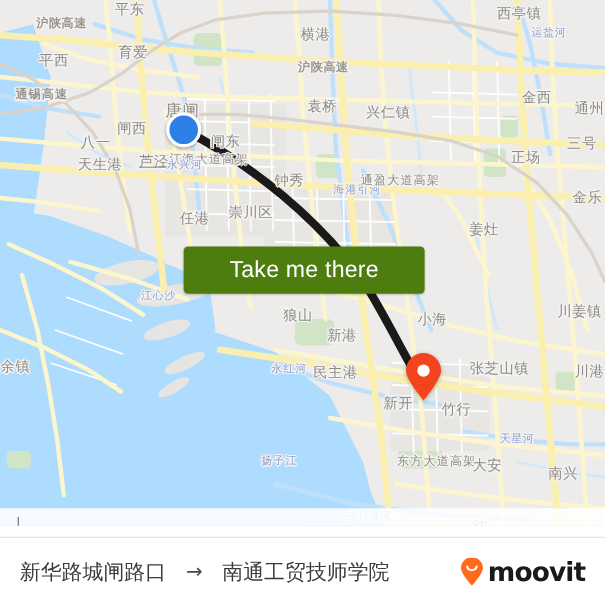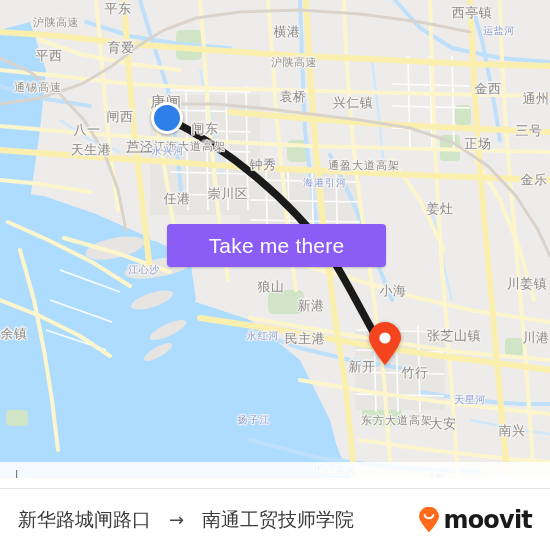--- a/index.html
+++ b/index.html
@@ -24,21 +24,21 @@
     letter-spacing:.5px;
     text-shadow:
       -1.3px 0 #f4f3f1, 1.3px 0 #f4f3f1, 0 -1.3px #f4f3f1, 0 1.3px #f4f3f1,
       -1px -1px #f4f3f1, 1px -1px #f4f3f1, -1px 1px #f4f3f1, 1px 1px #f4f3f1;
     transform:translate(-50%,-50%);
     pointer-events:none;
   }
   .lbl.water{color:#8b9fd6;font-size:10px;}
   .lbl.big{font-size:15px;}
   .lbl.small{font-size:11px;}
-  .lbl.hwy{color:#9a968f;font-size:11px;}
+  .lbl.hwy{color:#9a968f;font-size:11px;font-weight:bold;}
   .lbl.rot{letter-spacing:1px;}
 
   
   .origin-dot{
     position:absolute;width:26px;height:26px;border-radius:50%;
     background:#2f7fe8;border:3px solid #ffffff;
     box-shadow:0 1px 3px rgba(0,0,0,.35);
     transform:translate(-50%,-50%);
   }
   .dest-pin{position:absolute;transform:translate(-50%,-100%);filter:drop-shadow(0 1px 2px rgba(0,0,0,.3));}
@@ -234,21 +234,21 @@
         <div class="lbl " style="left: 120px; top: 116px;">闸西</div>
         <div class="lbl big" style="left: 166px; top: 101px;">唐闸</div>
         <div class="lbl " style="left: 197px; top: 128px; padding-left: 16px;">闸东</div>
         <div class="lbl " style="left: 87px; top: 129px;">八一</div>
         <div class="lbl " style="left: 140px; top: 146px; text-decoration: underline;">芦泾</div>
         <div class="lbl " style="left: 91px; top: 149px;">天生港</div>
         <div class="lbl " style="left: 478px; top: 143px;">正场</div>
         <div class="lbl " style="left: 529px; top: 130px;">三号</div>
         <div class="lbl small rot" style="left: 190px; top: 146px;">江海大道高架</div>
         <div class="lbl " style="left: 263px; top: 164px;">钟秀</div>
-        <div class="lbl water rot" style="left: 308px; top: 183px; padding-left: 34px;">海港引河</div>
+        <div class="lbl water rot" style="left: 308px; top: 173px; padding-left: 34px;">海港引河</div>
         <div class="lbl small rot" style="left: 364px; top: 165px;">通盈大道高架</div>
         <div class="lbl " style="left: 534px; top: 179px;">金乐</div>
         <div class="lbl " style="left: 228px; top: 193px;">崇川区</div>
         <div class="lbl " style="left: 177px; top: 198px;">任港</div>
         <div class="lbl " style="left: 440px; top: 208px;">姜灶</div>
         <div class="lbl water rot" style="left: 168px; top: 151px;">永兴河</div>
         <div class="lbl water" style="left: 144px; top: 270px;">江心沙</div>
         <div class="lbl " style="left: 271px; top: 286px;">狼山</div>
         <div class="lbl " style="left: 393px; top: 290px;">小海</div>
         <div class="lbl " style="left: 527px; top: 283px;">川姜镇</div>
@@ -271,21 +271,21 @@
 
     <div class="origin-dot" id="origin-dot" style="left: 167px; top: 118px; background: rgb(47, 127, 232);"></div>
 
     <div class="dest-pin" id="dest-pin" style="left: 385px; top: 370px;">
       <svg width="34" height="44" viewBox="0 0 34 44">
         <path d="M17 43 C17 43 33 24 33 16 A16 16 0 1 0 1 16 C1 24 17 43 17 43 Z" fill="#f4441e"></path>
         <circle cx="17" cy="16" r="5.6" fill="#ffffff"></circle>
       </svg>
     </div>
 
-    <button class="take-me-there" style="background: #8b5cf6;">Take me there</button>
+    <button class="take-me-there" style="background: #4d7c0f;">Take me there</button>
 
     <div class="attrib">
       <span class="sep">|</span>
     </div>
   </div>
 
   <div class="footer">
     <div class="route-title">
       <span>新华路城闸路口</span>
       <span class="route-arrow">→</span>

